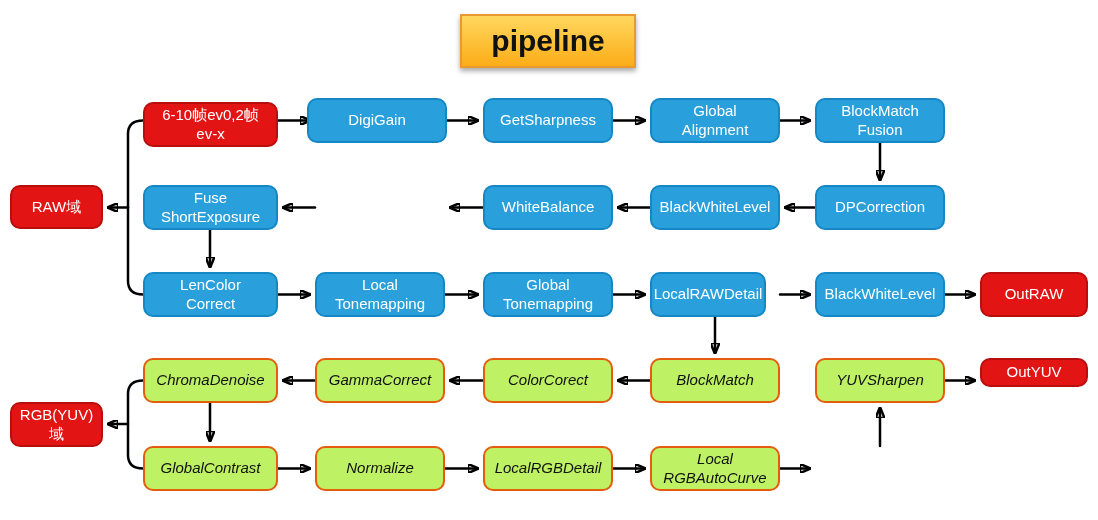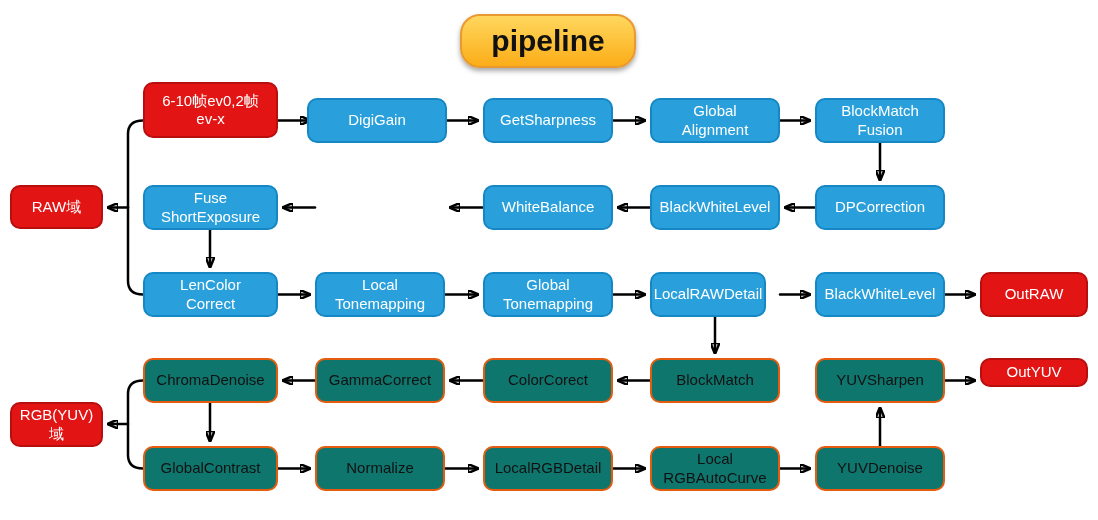--- a/index.html
+++ b/index.html
@@ -3,24 +3,24 @@
 <meta charset="utf-8">
 <style>
   html,body{margin:0;padding:0;background:#ffffff;}
   #canvas{position:relative;width:1098px;height:520px;background:#ffffff;overflow:hidden;
           font-family:"Liberation Sans",sans-serif;}
   #wires{position:absolute;left:0;top:0;width:1098px;height:520px;pointer-events:none;}
   .node{position:absolute;box-sizing:border-box;border:2px solid;border-radius:10px;
         display:flex;align-items:center;justify-content:center;text-align:center;
         white-space:pre-line;font-size:15px;line-height:1.22;}
   .blue{background:#29A0DB;border-color:#1587C4;color:#ffffff;}
-  .orange{background:#0f766e;border-color:#E55C0F;color:#111111;}
+  .orange{background:#bef264;border-color:#E55C0F;color:#111111;font-style:italic;}
   .red{background:#E31414;border-color:#B90E0E;color:#ffffff;}
   .title{position:absolute;left:460px;top:14px;width:176px;height:54px;
-         box-sizing:border-box;border:2px solid #E8992F;border-radius:20px;
+         box-sizing:border-box;border:2px solid #E8992F;border-radius:0;
          background:linear-gradient(#FFD75E,#FBAD18);
          display:flex;align-items:center;justify-content:center;
          font-size:30px;font-weight:bold;color:#111111;
          box-shadow:0 3px 5px rgba(0,0,0,0.35);}
   path,line{stroke:#000000;stroke-width:2.5;fill:none;stroke-linecap:round;}
 </style>
 </head>
 <body>
 
 <div id="canvas">
@@ -71,21 +71,21 @@
     <line x1="278" y1="468.5" x2="309" y2="468.5" marker-end="url(#arrow)"></line>
     <line x1="445" y1="468.5" x2="477" y2="468.5" marker-end="url(#arrow)"></line>
     <line x1="613" y1="468.5" x2="644" y2="468.5" marker-end="url(#arrow)"></line>
     <line x1="780" y1="468.5" x2="809" y2="468.5" marker-end="url(#arrow)"></line>
 
     <line x1="880" y1="446" x2="880" y2="409" marker-end="url(#arrow)"></line>
   </svg>
 
   <div class="title">pipeline</div>
 
-  <div class="node red" style="left:143px;top:82px;width:135px;height:56px">6-10帧ev0,2帧
+  <div class="node red" style="left:143px;top:102px;width:135px;height:45px">6-10帧ev0,2帧
 ev-x</div>
   <div class="node blue" style="left:307px;top:98px;width:140px;height:45px">DigiGain</div>
   <div class="node blue" style="left:483px;top:98px;width:130px;height:45px">GetSharpness</div>
   <div class="node blue" style="left:650px;top:98px;width:130px;height:45px">Global
 Alignment</div>
   <div class="node blue" style="left:815px;top:98px;width:130px;height:45px">BlockMatch
 Fusion</div>
 
   <div class="node red" style="left:10px;top:185px;width:93px;height:44px">RAW域</div>
   <div class="node blue" style="left:143px;top:185px;width:135px;height:45px">Fuse
@@ -111,15 +111,14 @@
   <div class="node orange" style="left:815px;top:358px;width:130px;height:45px">YUVSharpen</div>
   <div class="node red" style="left:980px;top:358px;width:108px;height:29px">OutYUV</div>
 
   <div class="node red" style="left:10px;top:402px;width:93px;height:45px">RGB(YUV)
 域</div>
   <div class="node orange" style="left:143px;top:446px;width:135px;height:45px">GlobalContrast</div>
   <div class="node orange" style="left:315px;top:446px;width:130px;height:45px">Normalize</div>
   <div class="node orange" style="left:483px;top:446px;width:130px;height:45px">LocalRGBDetail</div>
   <div class="node orange" style="left:650px;top:446px;width:130px;height:45px">Local
 RGBAutoCurve</div>
-  <div class="node orange" style="left:815px;top:446px;width:130px;height:45px">YUVDenoise</div>
 
 </div>
 
 </body></html>

